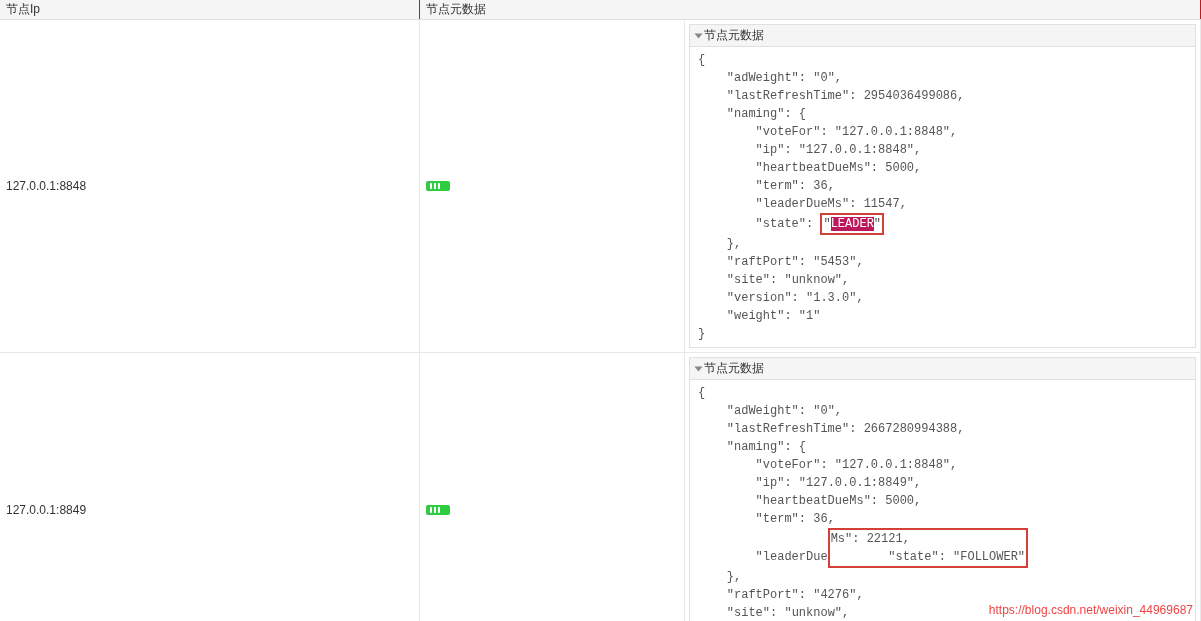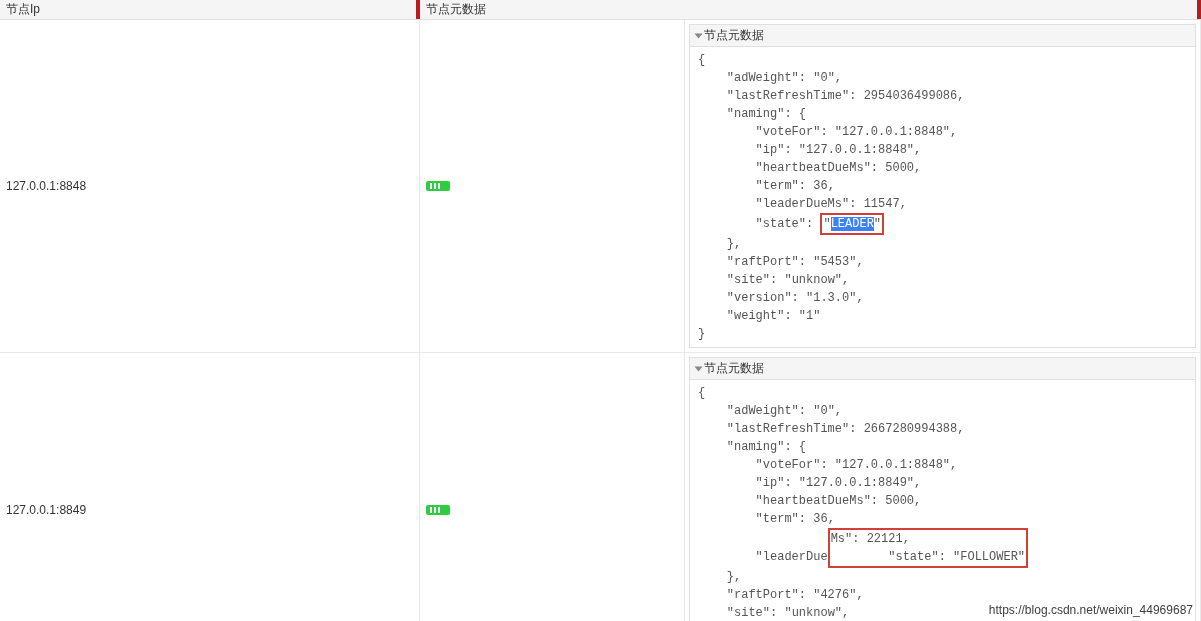--- a/index.html
+++ b/index.html
@@ -12,21 +12,21 @@
     }
     .table-container { width: 100%; }
     .header-row {
       display: flex;
       height: 20px;
       background: #f5f5f5;
       border-bottom: 1px solid #e0e0e0;
     }
     .header-cell {
       padding: 2px 6px;
-      border-right: 4px solid #b91c1c;
+      border-right: 1px solid #b91c1c;
       color: #333;
       font-size: 12px;
       display: flex;
       align-items: center;
     }
     .col-ip { width: 420px; }
     .col-status { width: 265px; }
     .col-meta { flex: 1; }
     .data-row {
       display: flex;
@@ -97,28 +97,28 @@
       line-height: 18px;
       white-space: pre;
       position: relative;
     }
     .red-box {
       border: 2px solid #d43f3a;
       padding: 0 1px;
       display: inline-block;
     }
     .sel-leader {
-      background: #3b82f6;
+      background: #be185d;
       color: #fff;
     }
     .watermark {
       position: fixed;
       right: 8px;
       bottom: 4px;
-      color: #404040;
+      color: #ef4444;
       font-size: 12px;
       pointer-events: none;
     }
   </style>
 </head>
 <body>
 
 <div class="table-container">
   <div class="header-row">
     <div class="header-cell col-ip">节点Ip</div>

